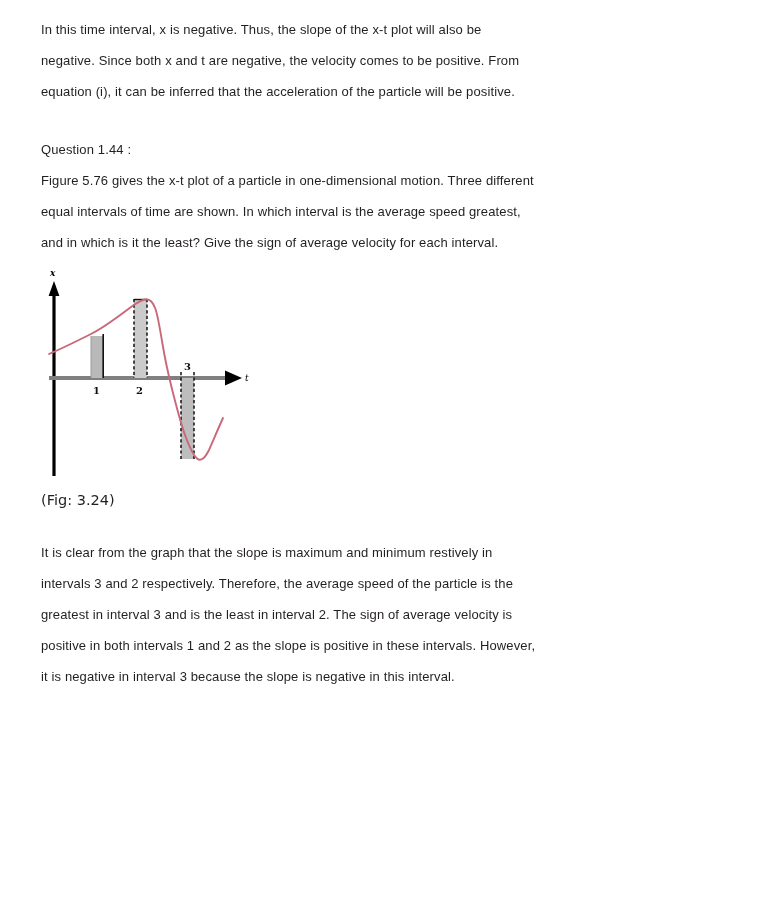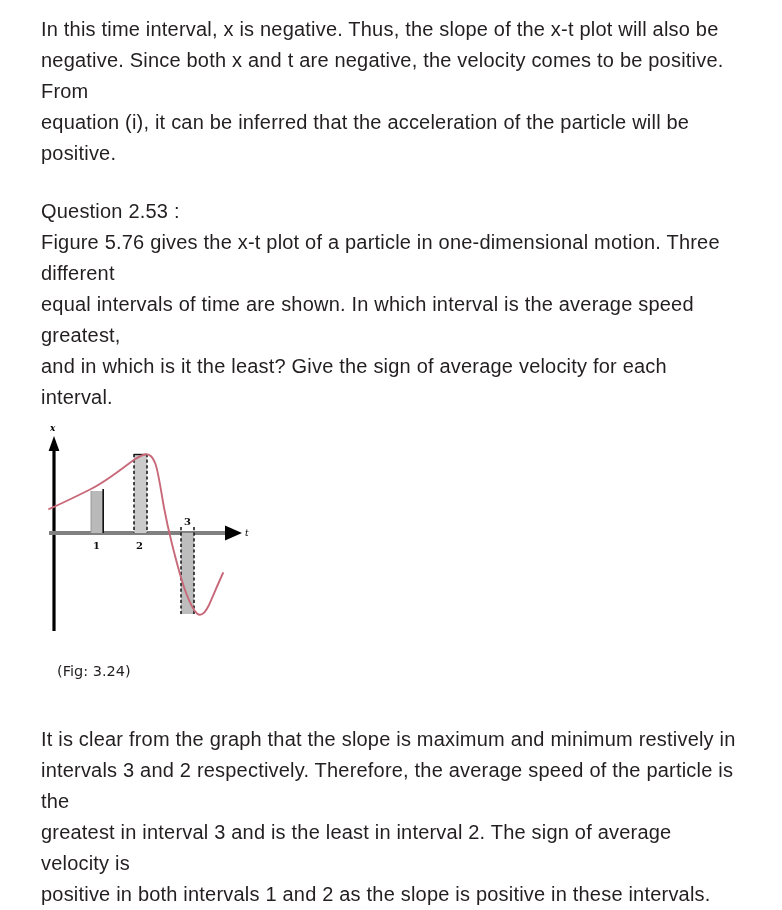--- a/index.html
+++ b/index.html
@@ -15,21 +15,21 @@
     overflow: hidden;
   }
   .page {
     position: relative;
     width: 782px;
     height: 910px;
     box-sizing: border-box;
     padding: 14px 38px 0 41px;
   }
   .para {
-    font-size: 20px;
+    font-size: 13px;
     line-height: 31px;
     letter-spacing: 0.01em;
     margin: 0;
     color: #231f20;
     white-space: pre-wrap;
   }
   .para-block {
     margin: 0;
   }
   .gap-lg { height: 27px; }
@@ -43,36 +43,36 @@
     margin-left: 2px;
   }
   .figure-svg {
     display: block;
   }
   .fig-caption {
     font-family: "DejaVu Sans", sans-serif;
     font-size: 14.5px;
     line-height: 20px;
     color: #231f20;
-    margin: 16px;
+    margin: 0;
     padding-top: 6px;
   }
 </style>
 </head>
 <body>
 
 <div class="page">
 
   <p class="para para-block">In this time interval, x is negative. Thus, the slope of the x-t plot will also be
 negative. Since both x and t are negative, the velocity comes to be positive. From
 equation (i), it can be inferred that the acceleration of the particle will be positive.</p>
 
   <div class="gap-lg"></div>
 
-  <p class="para para-block">Question 2.53 :</p>
+  <p class="para para-block">Question 1.44 :</p>
 
   <p class="para para-block">Figure 5.76 gives the x-t plot of a particle in one-dimensional motion. Three different
 equal intervals of time are shown. In which interval is the average speed greatest,
 and in which is it the least? Give the sign of average velocity for each interval.</p>
 
   <div class="gap-sm"></div>
 
   <div class="figure-wrap">
     <svg class="figure-svg" width="230" height="215" viewBox="0 0 230 215">
 

